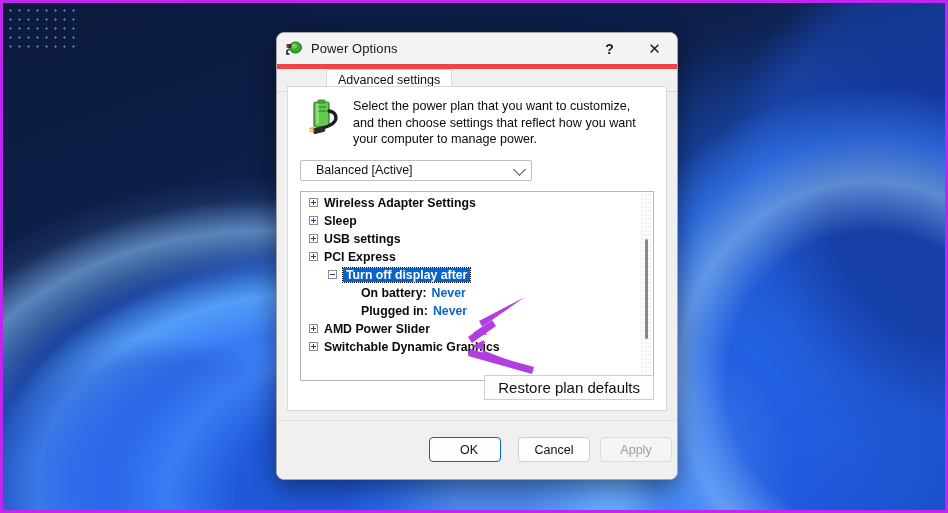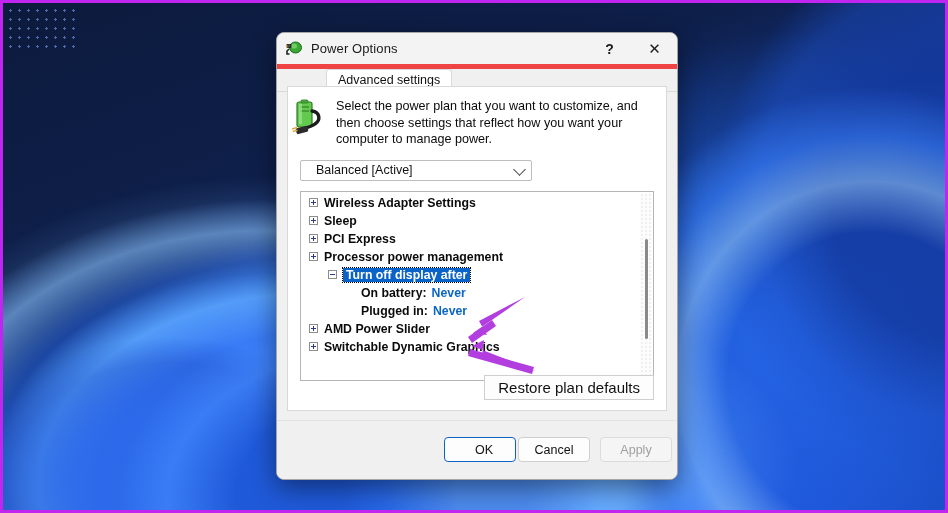--- a/index.html
+++ b/index.html
@@ -80,21 +80,21 @@
     box-sizing:border-box;
     margin-left:38px;
   }
 
   
   #tabbody{
     position:absolute;left:10px;top:53px;right:10px;height:325px;
     background:#fff;border:1px solid #d9d9d9;box-sizing:border-box;
   }
 
-  #desc{display:flex;padding:11px 12px 0 3px;}
+  #desc{display:flex;padding:11px 12px 0 20px;}
   #desc-icon{width:36px;height:40px;flex:none;position:relative;margin-top:1px;}
   #desc-text{margin-left:9px;font-size:12.6px;line-height:16.5px;color:#0b0b0b;}
 
   #plan-select{
     margin:12px 12px 0 12px;height:21px;
     border:1px solid #bdbdbd;background:#fff;border-radius:2px;
     display:flex;align-items:center;position:relative;
     font-size:12.5px;color:#111;padding-left:15px;box-sizing:border-box;
     width:232px;
   }
@@ -150,21 +150,21 @@
   #bottombar{
     position:absolute;left:0;right:0;bottom:0;height:58px;
     background:#f0f0f0;border-top:1px solid #e2e2e2;
   }
   .btn{
     position:absolute;top:16px;height:25px;width:72px;
     display:flex;align-items:center;justify-content:center;
     background:#fdfdfd;border:1px solid #cfcfcf;border-radius:4px;
     font-size:12.5px;color:#111;box-sizing:border-box;
   }
-  #ok-btn{left:167px;border:1.6px solid #0a64c8;padding-left:8px;}
+  #ok-btn{left:152px;border:1.6px solid #0a64c8;padding-left:8px;}
   #cancel-btn{left:241px;}
   #apply-btn{left:323px;color:#a0a0a0;background:#f5f5f5;border-color:#dcdcdc;}
 
   
   #arrows{position:absolute;left:0;top:0;width:948px;height:513px;pointer-events:none;}
 </style>
 </head>
 <body>
 
 <div id="wallpaper">
@@ -230,30 +230,30 @@
         <div class="node lvl0">
           <span class="exp plus"></span>
           <span class="lbl">Wireless Adapter Settings</span>
         </div>
 
         <div class="node lvl0">
           <span class="exp plus"></span>
           <span class="lbl">Sleep</span>
         </div>
 
+        <div class="node lvl0">
+          <span class="exp plus"></span>
+          <span class="lbl">USB settings</span>
+        </div>
 
         <div class="node lvl0">
           <span class="exp plus"></span>
           <span class="lbl">PCI Express</span>
         </div>
 
-        <div class="node lvl0">
-          <span class="exp plus"></span>
-          <span class="lbl">Processor power management</span>
-        </div>
 
 
         <div class="node lvl1">
           <span class="exp"></span>
           <span class="sel">Turn off display after</span>
         </div>
 
         <div class="node lvl2">
           <span class="lbl">On battery:</span>
           <span style="width:5px"></span>

